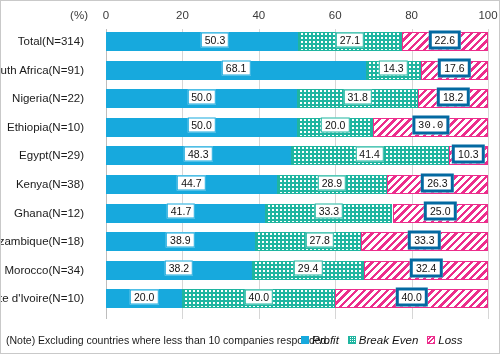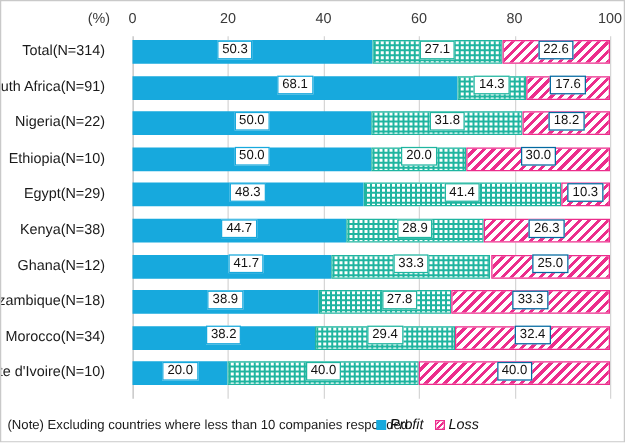--- a/index.html
+++ b/index.html
@@ -119,21 +119,21 @@
     background: #ffffff;
     font-size: 10.5px;
     line-height: 11px;
     padding: 1px 3px 1px 3px;
     white-space: nowrap;
     color: #111111;
     box-sizing: border-box;
   }
   .val.profit  { border: 1px solid #17a9dd; }
   .val.break   { border: 1px solid #1fb5a0; }
-  .val.loss    { border: 1px solid #0369a1; }
+  .val.loss    { border: 3px solid #0369a1; }
 
   
   .note {
     position: absolute;
     left: 5px;
     top: 333px;
     font-size: 10.5px;
     color: #1a1a1a;
     white-space: nowrap;
   }
@@ -199,21 +199,21 @@
   <div class="plot" id="plot">
       <div class="gridline axis0" style="left: 0px;"></div>
       <div class="gridline" style="left: 76.4px;"></div>
       <div class="gridline" style="left: 152.8px;"></div>
       <div class="gridline" style="left: 229.2px;"></div>
       <div class="gridline" style="left: 305.6px;"></div>
       <div class="gridline" style="left: 382px;"></div>
       <div class="row" style="top: 3px;">
         <div class="cat-label">Total(N=314)</div>
         <div class="seg seg-profit" style="left: 0px; width: 192.146px;"></div>
-        <div class="val profit" style="left: 82px;">50.3</div>
+        <div class="val profit" style="left: 109px;">50.3</div>
         <div class="seg seg-break" style="left: 192.146px; width: 103.522px;"></div>
         <div class="val break" style="left: 243.907px;">27.1</div>
         <div class="seg seg-loss" style="left: 295.668px; width: 86.332px;"></div>
         <div class="val loss" style="left: 338.834px;">22.6</div>
       </div>
       <div class="row" style="top: 31.6px;">
         <div class="cat-label">South Africa(N=91)</div>
         <div class="seg seg-profit" style="left: 0px; width: 260.142px;"></div>
         <div class="val profit" style="left: 130.071px;">68.1</div>
         <div class="seg seg-break" style="left: 260.142px; width: 54.626px;"></div>
@@ -230,21 +230,21 @@
         <div class="seg seg-loss" style="left: 312.476px; width: 69.524px;"></div>
         <div class="val loss" style="left: 347.238px;">18.2</div>
       </div>
       <div class="row" style="top: 88.8px;">
         <div class="cat-label">Ethiopia(N=10)</div>
         <div class="seg seg-profit" style="left: 0px; width: 191px;"></div>
         <div class="val profit" style="left: 95.5px;">50.0</div>
         <div class="seg seg-break" style="left: 191px; width: 76.4px;"></div>
         <div class="val break" style="left: 229.2px;">20.0</div>
         <div class="seg seg-loss" style="left: 267.4px; width: 114.6px;"></div>
-        <div class="val loss" style="left: 324.7px;">30.0</div>
+        <div class="val loss" style="left: 324.7px; font-family: Liberation Mono, monospace;">30.0</div>
       </div>
       <div class="row" style="top: 117.4px;">
         <div class="cat-label">Egypt(N=29)</div>
         <div class="seg seg-profit" style="left: 0px; width: 184.506px;"></div>
         <div class="val profit" style="left: 92.253px;">48.3</div>
         <div class="seg seg-break" style="left: 184.506px; width: 158.148px;"></div>
         <div class="val break" style="left: 263.58px;">41.4</div>
         <div class="seg seg-loss" style="left: 342.654px; width: 39.346px;"></div>
         <div class="val loss" style="left: 362.327px;">10.3</div>
       </div>
@@ -253,21 +253,21 @@
         <div class="seg seg-profit" style="left: 0px; width: 170.754px;"></div>
         <div class="val profit" style="left: 85.377px;">44.7</div>
         <div class="seg seg-break" style="left: 170.754px; width: 110.398px;"></div>
         <div class="val break" style="left: 225.953px;">28.9</div>
         <div class="seg seg-loss" style="left: 281.152px; width: 100.466px;"></div>
         <div class="val loss" style="left: 331.385px;">26.3</div>
       </div>
       <div class="row" style="top: 174.6px;">
         <div class="cat-label">Ghana(N=12)</div>
         <div class="seg seg-profit" style="left: 0px; width: 159.294px;"></div>
-        <div class="val profit" style="left: 91px;">41.7</div>
+        <div class="val profit" style="left: 75px;">41.7</div>
         <div class="seg seg-break" style="left: 159.294px; width: 127.206px;"></div>
         <div class="val break" style="left: 222.897px;">33.3</div>
         <div class="seg seg-loss" style="left: 286.5px; width: 95.5px;"></div>
         <div class="val loss" style="left: 334.25px;">25.0</div>
       </div>
       <div class="row" style="top: 203.2px;">
         <div class="cat-label">Mozambique(N=18)</div>
         <div class="seg seg-profit" style="left: 0px; width: 148.598px;"></div>
         <div class="val profit" style="left: 74.299px;">38.9</div>
         <div class="seg seg-break" style="left: 148.598px; width: 106.196px;"></div>
@@ -296,18 +296,22 @@
     </div>
 
   <div class="note">(Note) Excluding countries where less than 10 companies responded.</div>
 
   <div class="legend">
     <div class="legend-item">
       <span class="swatch swatch-profit"></span>
       <span>Profit</span>
     </div>
     <div class="legend-item">
+      <span class="swatch swatch-break"></span>
+      <span>Break Even</span>
+    </div>
+    <div class="legend-item">
       <span class="swatch swatch-loss"></span>
       <span>Loss</span>
     </div>
   </div>
 
 </div>
 
 </body></html>

